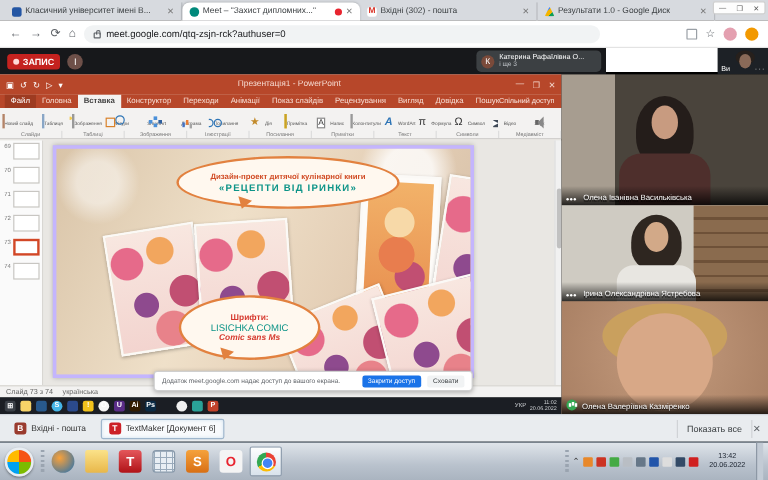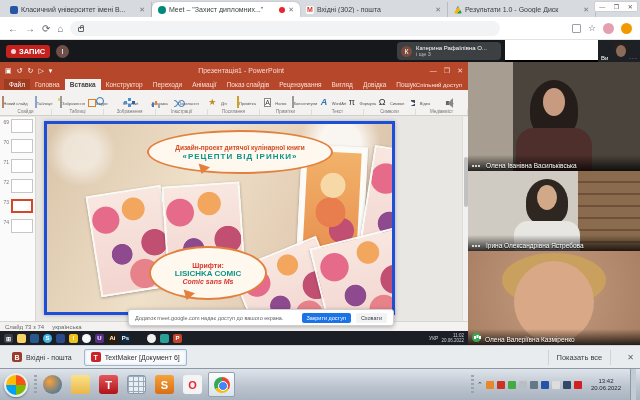--- a/index.html
+++ b/index.html
@@ -105,21 +105,21 @@
   .thumbbox{width:22px;height:14px;background:#fff;border:1px solid #c8c6c2;overflow:hidden}
   .thumbrow.selected .thumbbox{border:2px solid #d24726}
   .comic-mini{width:100%;height:100%;background:
     radial-gradient(circle at 25% 30%,#e66a8a 0 18%,transparent 19%),
     radial-gradient(circle at 70% 25%,#f2a65e 0 15%,transparent 16%),
     radial-gradient(circle at 60% 70%,#c14f72 0 18%,transparent 19%),
     linear-gradient(#f6e3d4,#eccfc4)}
   #vscroll{position:absolute;right:0;top:0;width:6px;height:100%;background:#f1f1f1;border-left:1px solid #ddd}
   #vscroll .vthumb{position:absolute;left:1px;top:40px;width:4px;height:50px;background:#c1c1c1;border-radius:2px}
 
-  #slide{position:absolute;left:44px;top:4px;width:351px;height:194px;background:#1d4ed8;box-shadow:0 0 4px rgba(0,0,0,.25)}
+  #slide{position:absolute;left:44px;top:4px;width:351px;height:194px;background:#c4b5fd;box-shadow:0 0 4px rgba(0,0,0,.25)}
   #photo{position:absolute;inset:3px;overflow:hidden;background:
     radial-gradient(circle at 85% 10%,rgba(255,255,255,.8) 0 6%,transparent 12%),
     radial-gradient(circle at 10% 15%,rgba(255,255,255,.5) 0 5%,transparent 10%),
     linear-gradient(115deg,#d9c4a8,#efe0c9 40%,#e3cdb4 70%,#d2bca4)}
   #bluetable{position:absolute;right:-30px;bottom:-40px;width:170px;height:110px;border-radius:50%;background:radial-gradient(#b9cde2,#93aecb)}
   .page{position:absolute;background:#f8f4ef;border:2px solid #fbf9f6;box-shadow:0 1px 3px rgba(0,0,0,.3)}
   .comic{background:
     radial-gradient(circle at 20% 25%,#e66a8a 0 14%,transparent 15%),
     radial-gradient(circle at 60% 18%,#f2a65e 0 12%,transparent 13%),
     radial-gradient(circle at 82% 55%,#c14f72 0 16%,transparent 17%),
@@ -137,21 +137,21 @@
   #bookR{left:318px;top:26px;width:74px;height:122px;transform:rotate(9deg)}
   #bookB1{left:196px;top:126px;width:92px;height:84px;transform:rotate(-22deg)}
   #bookB2{left:272px;top:112px;width:94px;height:92px;transform:rotate(-14deg)}
   .bubble{position:absolute;background:#fff8ef;border:2px solid #e2813f;border-radius:50%;display:flex;flex-direction:column;align-items:center;justify-content:center;text-align:center;z-index:5}
   .bubble::after{content:"";position:absolute;bottom:-8px;left:26%;border:6px solid transparent;border-top:9px solid #e2813f;transform:rotate(18deg)}
   #bub-title{left:100px;top:6px;width:186px;height:44px}
   #bub-title .t1{font-size:6.5px;font-weight:bold;color:#d14b24;line-height:8px}
   #bub-title .t2{font-size:8px;font-weight:bold;color:#0e9488;letter-spacing:1px}
   #bub-fonts{left:102px;top:122px;width:118px;height:54px}
   #bub-fonts .f0{font-size:7px;font-weight:bold;color:#d63a2f}
-  #bub-fonts .f1{font-size:8px;font-weight:bold;color:#0e9488}
+  #bub-fonts .f1{font-size:8px;font-weight:normal;color:#0e9488}
   #bub-fonts .f2{font-size:7px;font-weight:bold;font-style:italic;color:#d63a2f}
 
   #sharebar{position:absolute;left:128px;top:247px;width:266px;height:17px;background:#fff;border:1px solid #cfcfcf;border-radius:3px;box-shadow:0 1px 4px rgba(0,0,0,.3);display:flex;align-items:center;gap:5px;padding:0 6px;z-index:9}
   #sharebar .msg{font-size:5.5px;color:#5f6368;white-space:nowrap;overflow:hidden;text-overflow:ellipsis;flex:1}
   #sharebar .stop{background:#1a73e8;color:#fff;font-size:5.5px;border-radius:2px;padding:2px 5px;white-space:nowrap}
   #sharebar .hide{background:#f1f3f4;color:#3c4043;font-size:5.5px;border-radius:2px;padding:2px 5px;white-space:nowrap}
 
   #ppt-status{position:absolute;left:0;top:259px;width:100%;height:10px;background:#f3f2f1;border-top:1px solid #d8d6d2;display:flex;align-items:center;gap:8px;padding:0 5px;font-size:6px;color:#666}
   #shared-taskbar{position:absolute;left:0;top:269px;width:100%;height:14px;background:#1b1e24;display:flex;align-items:center;gap:4px;padding:0 4px}
   .stb-ic{width:9px;height:9px;border-radius:2px;display:flex;align-items:center;justify-content:center;font-size:6px;font-weight:bold;color:#fff;flex:none}
@@ -180,21 +180,21 @@
   .p2 .face{position:absolute;left:69px;top:14px;width:20px;height:25px;border-radius:50%;background:#d2a988}
   .p2 .body{position:absolute;left:46px;top:50px;width:66px;height:32px;border-radius:14px 14px 0 0;background:#e8e6e1}
   .p3 .hair{position:absolute;left:34px;top:2px;width:104px;height:54px;border-radius:50%;background:#c9a05e}
   .p3 .face{position:absolute;left:46px;top:10px;width:80px;height:82px;border-radius:50%;background:#d8a887}
 
   
   #winstrip{position:absolute;left:0;top:345px;width:640px;height:23px;background:#e9ecef;border-top:1px solid #cfd4da;display:flex;align-items:center;padding:0 6px;gap:6px}
   .wbtn{display:flex;align-items:center;gap:4px;height:17px;padding:0 6px;font-size:7px;color:#333;max-width:150px;white-space:nowrap;overflow:hidden}
   .wbtn.active{background:#f8fafc;border:1px solid #9fb6cc;border-radius:2px;box-shadow:inset 0 0 3px #cfe0ef}
   .wico{width:10px;height:10px;border-radius:2px;color:#fff;font-size:7px;font-weight:bold;display:flex;align-items:center;justify-content:center;flex:none}
-  #strip-right{margin-left:auto;display:flex;align-items:center;gap:16px}
+  #strip-right{margin-left:auto;display:flex;align-items:center;gap:0}
   #showall{font-size:7.5px;color:#3c4043;padding:3px 8px;border-left:1px solid #d0d3d6;border-right:1px solid #d0d3d6}
   #strip-x{font-size:8px;color:#5f6368}
 
   
   #taskbar{position:absolute;left:0;top:368px;width:640px;height:32px;background:linear-gradient(#dfe4ea,#b9c2cd 60%,#aab4c0);border-top:1px solid #8d98a5;display:flex;align-items:center;padding:0 4px;gap:6px}
   #orb{width:24px;height:24px;border-radius:50%;background:conic-gradient(#f65314 0 90deg,#7cbb00 0 180deg,#00a1f1 0 270deg,#ffbb00 0 360deg);border:2px solid #e8edf2;box-shadow:0 1px 2px rgba(0,0,0,.4);flex:none}
   .grip{width:3px;height:20px;background:repeating-linear-gradient(#9aa4b0 0 2px,transparent 2px 4px);flex:none}
   .ql{width:19px;height:19px;border-radius:3px;display:flex;align-items:center;justify-content:center;font-size:11px;font-weight:bold;color:#fff;flex:none}
   .ql.ql-wmp{background:radial-gradient(circle at 35% 35%,#f9a13a,#1f6fb4);border-radius:50%}
   .ql.ql-folder{background:linear-gradient(#fbe289,#e8b74a);border-radius:2px}
@@ -251,20 +251,21 @@
   <span>✕</span>
 </div>
 
 <div id="addressbar">
   <span class="navic">←</span>
   <span class="navic">→</span>
   <span class="navic">⟳</span>
   <span class="navic">⌂</span>
   <div id="urlbox">
     <span class="lock"></span>
+    <span>meet.google.com/qtq-zsjn-rck?authuser=0</span>
   </div>
   <div id="addr-right">
     <span class="sq-ic"></span>
     <span class="star">☆</span>
     <span class="avatar-dot" style="background:#e4a0b0"></span>
     <span class="avatar-dot" style="background:#f29900"></span>
   </div>
 </div>
 
 <div id="meethead">

